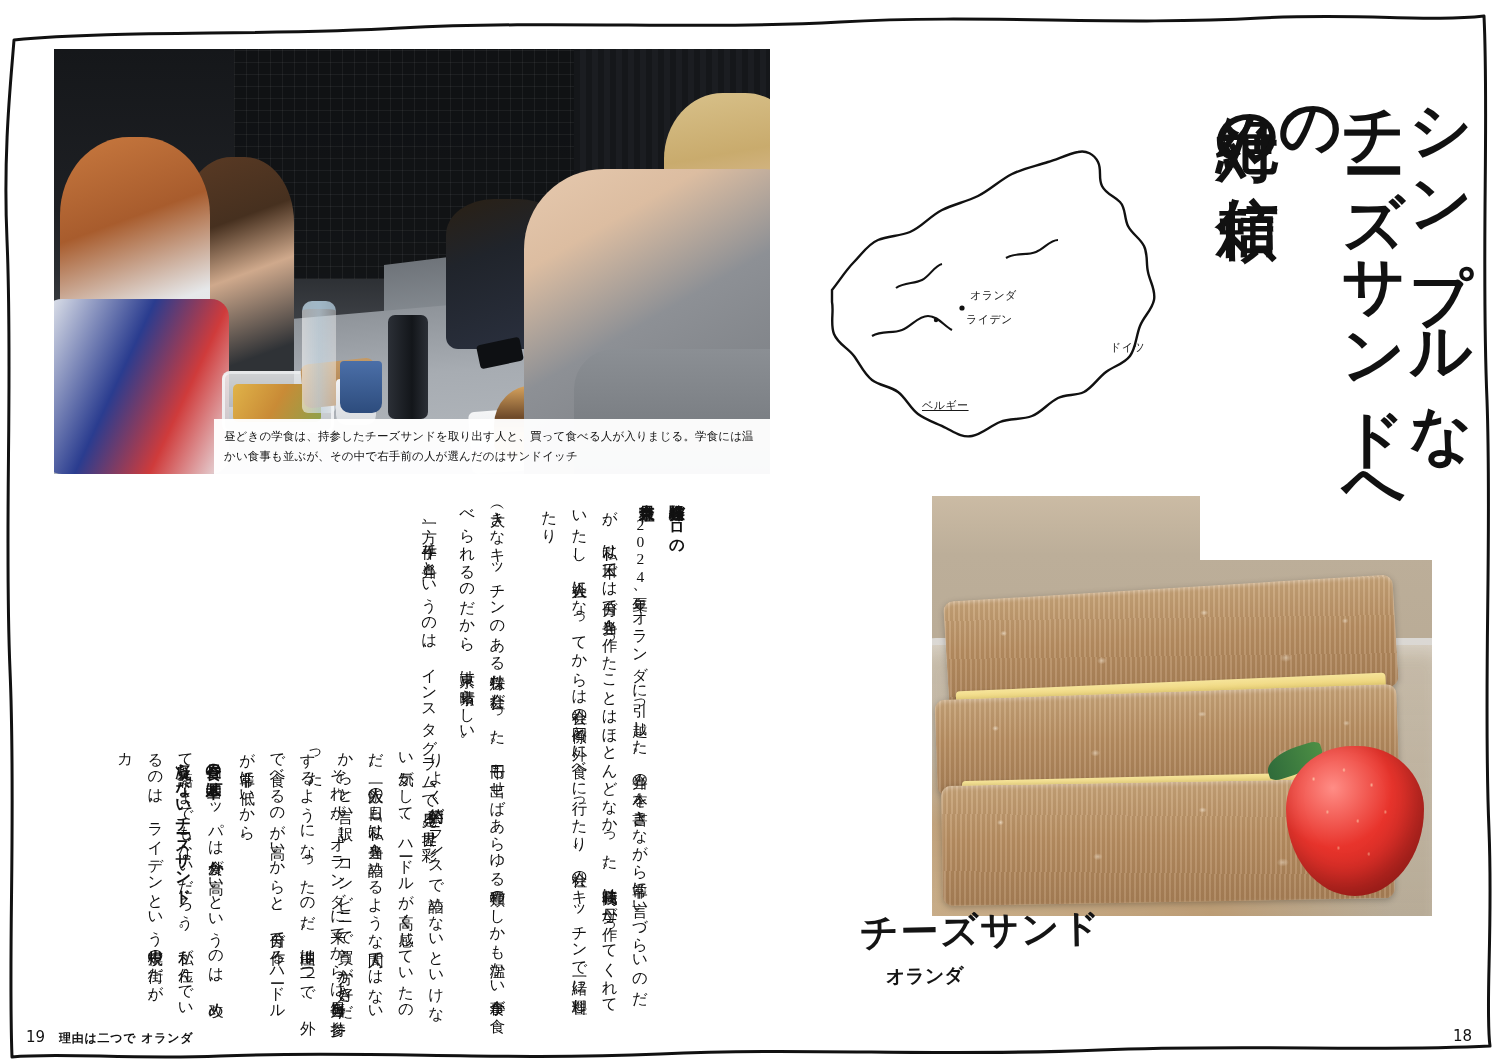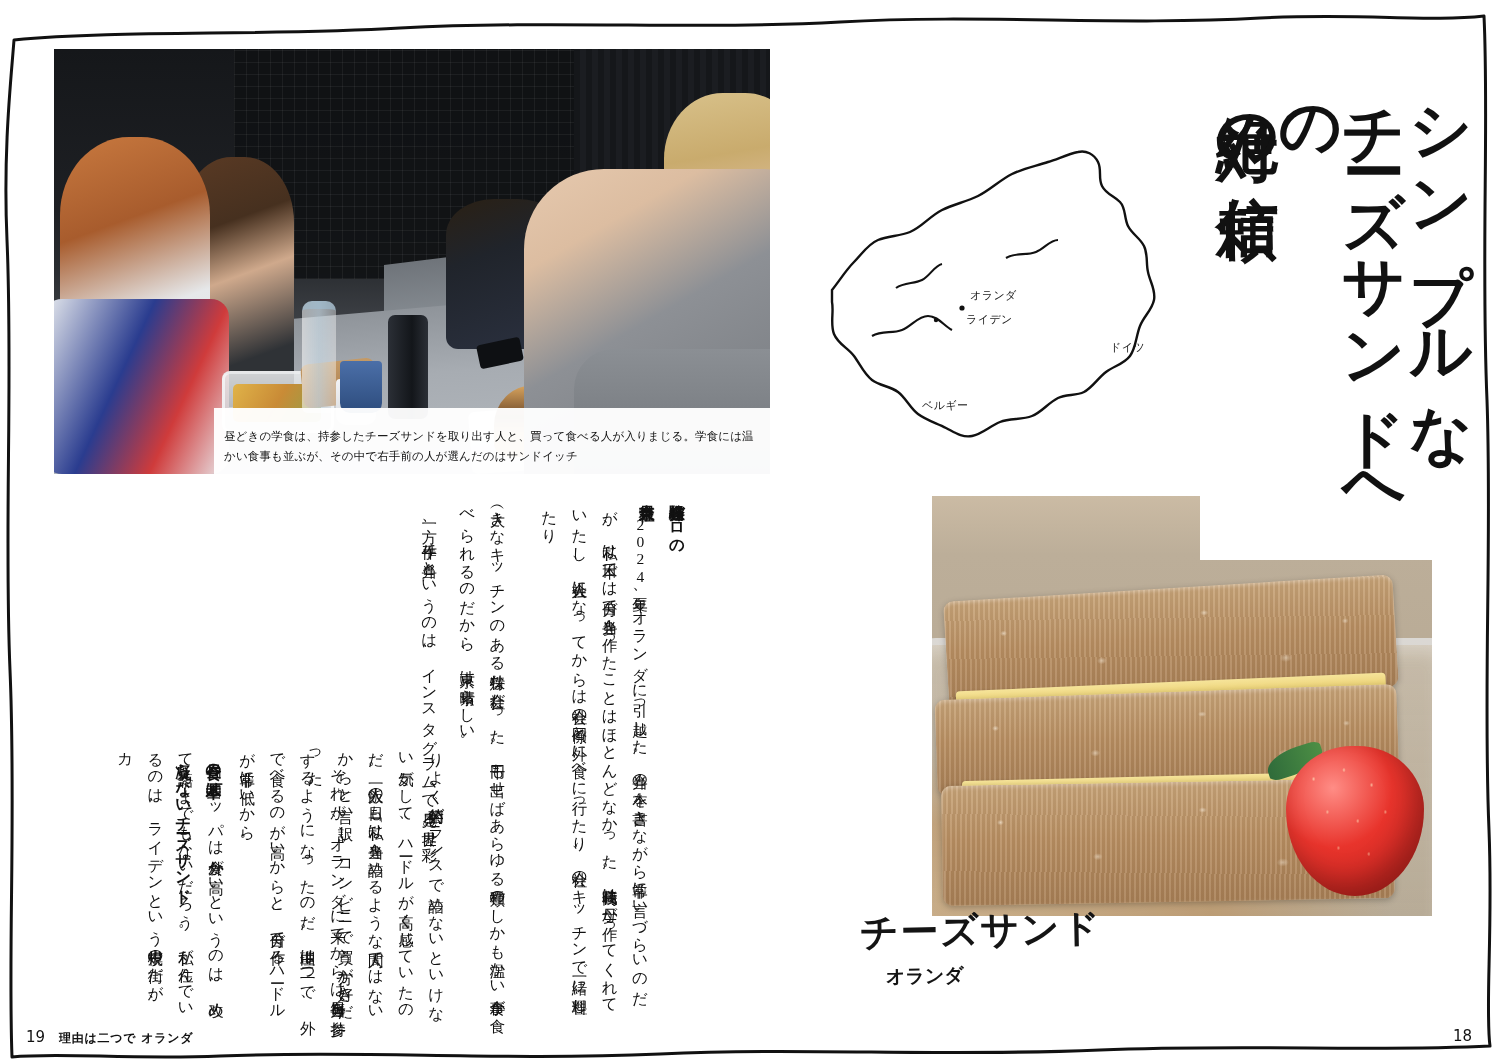--- a/index.html
+++ b/index.html
@@ -70,21 +70,21 @@
     position: absolute;
     font-family: "DejaVu Sans", sans-serif;
     font-size: 11px;
     color: #1a1a1a;
     white-space: nowrap;
     letter-spacing: .04em;
   }
   .lbl-nl { left: 160px; top: 148px; }
   .lbl-leiden { left: 108px; top: 172px; margin-left: 48px; }
   .lbl-de { left: 253px; top: 200px; margin-left: 47px; }
-  .lbl-be { left: 112px; top: 258px; }
+  .lbl-be { left: 112px; top: 258px; text-decoration: underline; }
 
   
   .title-knockout {
     position: absolute;
     right: 0; top: 0;
     width: 300px; height: 560px;
     background: #fff;
     z-index: 5;
   }
 
@@ -358,21 +358,21 @@
     border-radius: 4px;
     transform: rotate(-12deg);
   }
 
   
   .photo-caption {
     position: absolute;
     left: 160px; bottom: 0;
     width: 556px;
     background: rgba(255,255,255,0.96);
-    padding: 18px 10px 8px 10px;
+    padding: 7px 10px 8px 10px;
     font-family: "DejaVu Sans", sans-serif;
     font-size: 11.5px;
     line-height: 1.75;
     color: #111;
     letter-spacing: .01em;
     z-index: 6;
   }
   .heading-v {
     font-weight: bold;
     font-size: 19px;

